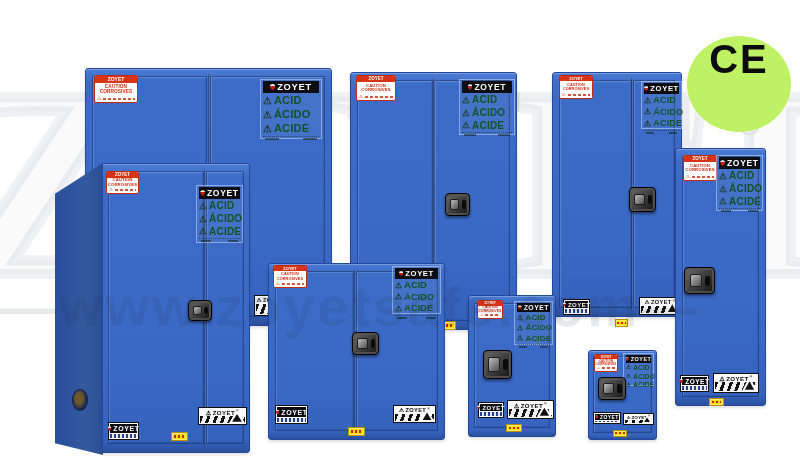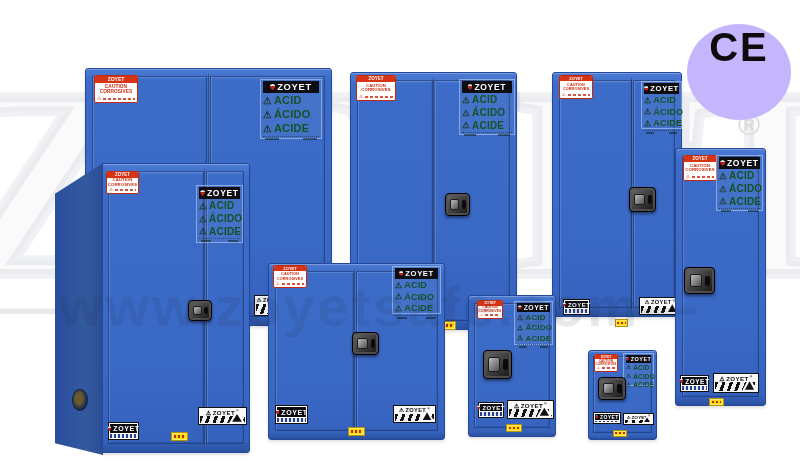--- a/index.html
+++ b/index.html
@@ -71,21 +71,21 @@
   .stri{position:absolute;right:1px;bottom:1px;width:34%;height:80%;background:#fff;
     clip-path:polygon(50% 0,100% 100%,0 100%);display:flex;align-items:flex-end;justify-content:center}
   .stri b{width:62%;height:60%;margin-bottom:8%;background:#111;clip-path:polygon(50% 0,100% 100%,0 100%)}
 
   .stick{position:absolute;z-index:6;background:#ffdf00;border:1px solid #b89000;
     box-shadow:inset 0 0 0 1px rgba(255,255,255,.4)}
   .stick::after{content:"";position:absolute;left:12%;top:28%;right:12%;height:42%;
     background:repeating-linear-gradient(90deg,#c4271d 0 2px,transparent 2px 4px)}
 
   
-  #ce-badge{position:absolute;left:687px;top:24px;width:104px;height:96px;border-radius:50%;background:#c4b5fd;
+  #ce-badge{position:absolute;left:687px;top:36px;width:104px;height:96px;border-radius:50%;background:#bef264;
     overflow:hidden;z-index:40}
   .ce-top{position:absolute;top:1px;left:0;right:0;height:45px;display:flex;align-items:center;justify-content:center;
     font-size:40px;font-weight:800;color:#0c0c0c;letter-spacing:2px}
   .ce-band{position:absolute;left:0;right:0;top:46px;bottom:0;background:#0a0a0a;display:flex;
     align-items:flex-start;justify-content:center}
   .ce-band span{color:#fff;font-size:28px;font-weight:700;letter-spacing:3px;margin-top:3px}
 
   .z12{z-index:12}.z13{z-index:13}.z14{z-index:14}.z15{z-index:15}
 </style>
 </head>

